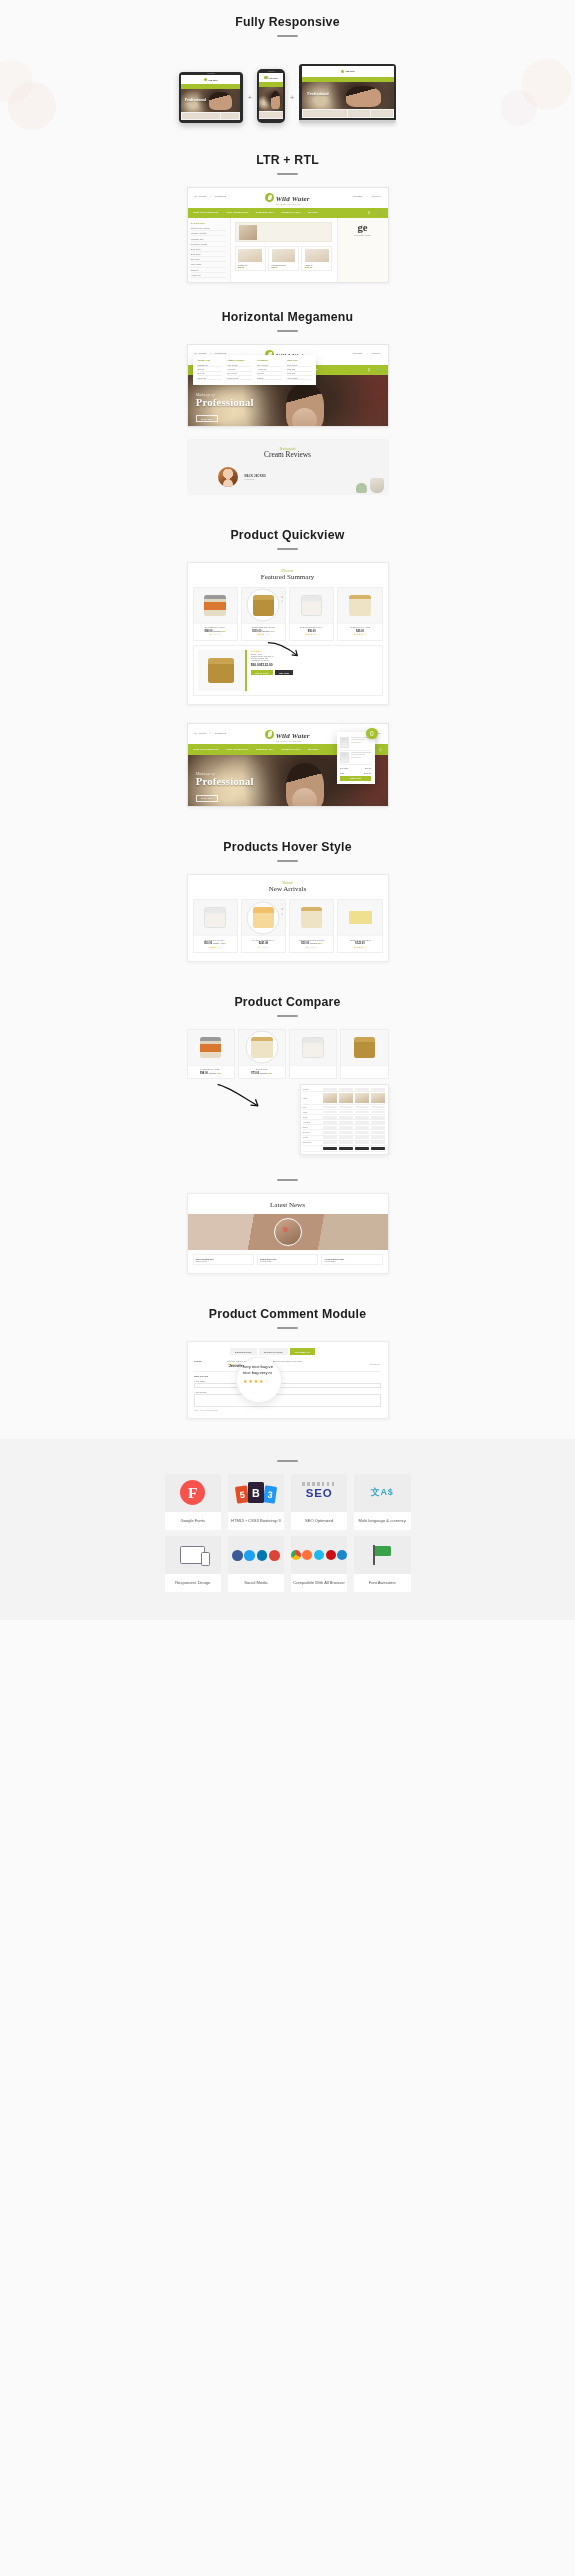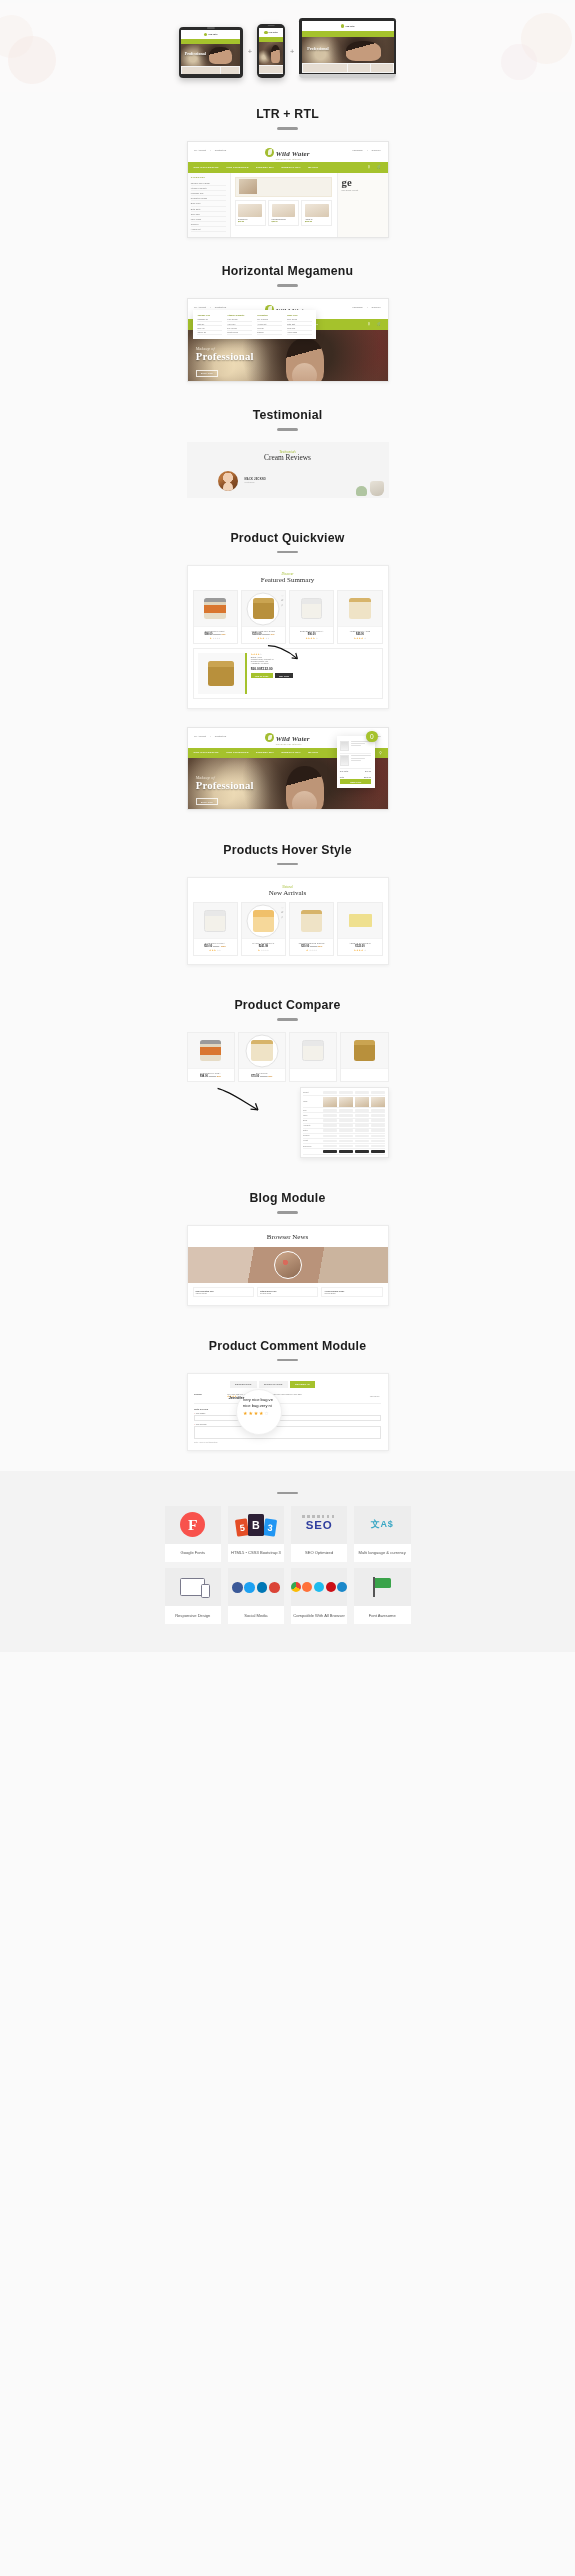--- a/index.html
+++ b/index.html
@@ -85,21 +85,21 @@
   .cat-main{flex:1;padding:4.1px}
   .promo{height:20px;background:#f5f2ea;border:0.8px solid #efe9da;display:flex;align-items:center;padding:3.3px;gap:4.1px;overflow:hidden}
   .promo .sq{width:18px;height:15px;background:linear-gradient(145deg,#dccdb6,#b99f81);flex:0 0 auto}
   .promo .lines{flex:1}
   .ln{height:1.1px;background:#ded6c6;margin-bottom:1.3px;border-radius:0.8px}
   .prodgrid{display:flex;gap:2.5px;margin-top:3.3px}
   .pcard{flex:1;border:0.8px solid #eee;padding:2.5px;background:#fff}
   .pimg{height:13px;background:linear-gradient(160deg,#efe6d9,#d9c9b2);border-radius:0.8px}
   .pname{font-size:1.8px;color:#666;margin-top:1.6px}
   .pprice{font-size:2px;color:#8a9b2e;font-weight:bold}
-  .rtl-col{width:51px;padding:4.1px;background:#fbfaf7;border-left:0.8px solid #eee;text-align:left;direction:rtl}
+  .rtl-col{width:51px;padding:4.1px;background:#fbfaf7;border-left:0.8px solid #eee;text-align:center;direction:rtl}
   .rtl-big{font-family:"Liberation Serif",serif;font-size:10.7px;color:#3c3c3c;line-height:.95;font-weight:bold}
   .rtl-sm{font-size:2px;color:#8d8d8d;margin-top:1.6px}
 
   
   .mega{position:absolute;left:5.8px;top:10.7px;width:123px;background:#fff;box-shadow:0 3.3px 8.2px rgba(0,0,0,.18);padding:4.1px;display:flex;gap:5px;z-index:5}
   .mega .col{flex:1}
   .mega .ch{font-size:2.1px;font-weight:bold;color:#8a9b2e;margin-bottom:1.6px}
   .mega .ci{font-size:1.9px;color:#777;padding:0.7px 0}
 
   
@@ -232,20 +232,24 @@
   .ic-fa .flag{position:absolute;left:3.3px;top:0.8px;width:16.4px;height:10px;background:#3aa34a;border-radius:0 1.6px 1.6px 0}
 
   .spacer-sm{height:11.5px}
   .spacer-md{height:18px}
 </style>
 </head>
 <body>
 
 <div class="page">
 
+  <div class="sec-head">
+    <div class="sec-title">Fully Responsive</div>
+    <div class="sec-rule"></div>
+  </div>
   <div class="resp">
     <span class="blob b1"></span>
     <span class="blob b2"></span>
     <span class="blob b3"></span>
     <span class="blob b4"></span>
     <div class="devrow">
       <div class="tablet">
         <div class="mini-site">
           <div class="ms-top">
               <span class="ms-leaf"></span>
@@ -456,24 +460,20 @@
         <div class="ch">Body Care</div>
         <div class="ci">Body Scrub</div>
         <div class="ci">Bath Salt</div>
         <div class="ci">Soap Bar</div>
         <div class="ci">Hand Wash</div>
       </div>
     </div>
   </div>
 
   <div class="spacer-sm"></div>
-  <div class="sec-head">
-    <div class="sec-title">Testimonial</div>
-    <div class="sec-rule"></div>
-  </div>
   <div class="testi">
     <div class="script">Testimonials</div>
     <div class="ttl">Cream Reviews</div>
     <div class="testi-body">
       <div class="avatar"></div>
       <div>
         <div class="tname">MACK JECKNO</div>
         <div class="trole">Prestashop</div>
       </div>
       <div class="tquote">
@@ -812,25 +812,24 @@
             <span class="cmp-btn"></span>
             <span class="cmp-btn"></span>
             <span class="cmp-btn"></span>
           </div>
       </div>
     </div>
   </div>
 
   <div class="spacer-md"></div>
   <div class="sec-head">
-    <div class="sec-title">Blog Module</div>
     <div class="sec-rule"></div>
   </div>
   <div class="gridshot">
-    <div class="gs-title">Browser News</div>
+    <div class="gs-title">Latest News</div>
     <div class="blog-img">
         <span class="c"></span>
       </div>
     <div class="blog-meta">
       <div class="bm"><div class="bt">Spa Relaxation Tips</div><i class="bl" style="width:90%"></i><i class="bl" style="width:60%"></i><div class="rv-txt">12 Jun 2018</div></div>
       <div class="bm"><div class="bt">Natural Body Care</div><i class="bl" style="width:90%"></i><i class="bl" style="width:60%"></i><div class="rv-txt">08 Jun 2018</div></div>
       <div class="bm"><div class="bt">Aroma Therapy Guide</div><i class="bl" style="width:90%"></i><i class="bl" style="width:60%"></i><div class="rv-txt">02 Jun 2018</div></div>
     </div>
   </div>
 

